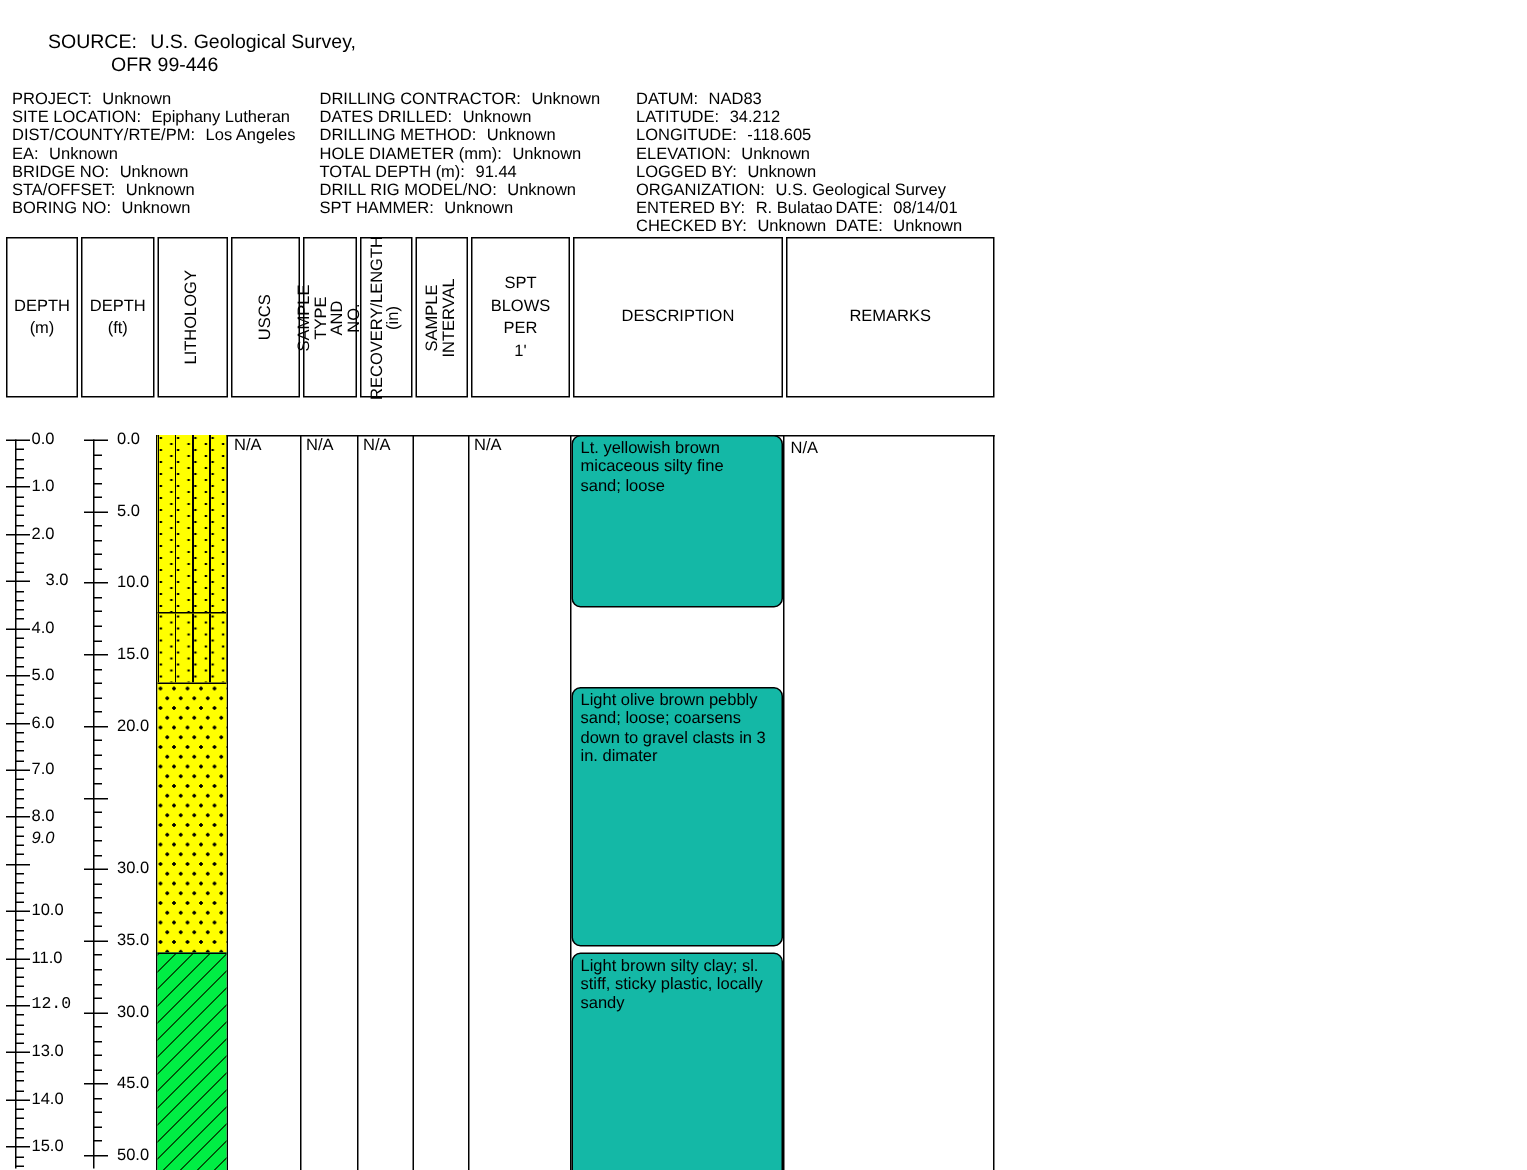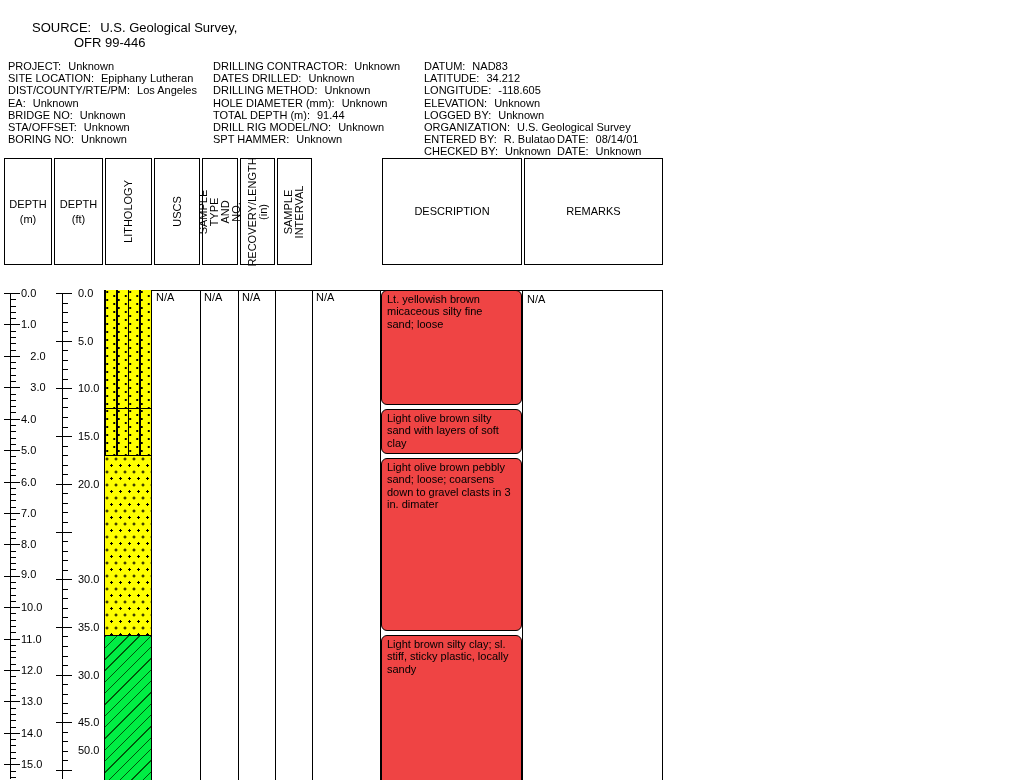--- a/index.html
+++ b/index.html
@@ -54,21 +54,21 @@
     background-size:9px 13px,9px 13px;
     background-position:2px 3px,6.5px 9.5px;
   }
   .lith-clay{
     background-color:var(--green);
     background-image:repeating-linear-gradient(135deg,rgba(0,60,0,.85) 0 1px,transparent 1px 8px);
   }
 
   
   .desc-box{position:absolute;left:381px;width:129px;border:1px solid #000;border-radius:6px;
-            background:#ef4444;font-size:11px;line-height:12.3px;padding:2px 5px;white-space:pre-line;}
+            background:#14b8a6;font-size:11px;line-height:12.3px;padding:2px 5px;white-space:pre-line;}
   #remarks-box{position:absolute;left:522px;top:290px;width:131px;height:489px;
                border:1px solid #000;border-bottom:none;background:#fff;
                font-size:11px;padding:2px 4px;}
   .na-cell{position:absolute;top:291px;font-size:11px;}
 </style>
 </head>
 <body>
 
 <div id="page" style="--sand: #FFFF00; --green: #00EE44;">
 
@@ -112,20 +112,24 @@
 (m)</div>
   <div class="hcell" style="left:54px;width:47px">DEPTH
 (ft)</div>
   <div class="hcell" style="left:105px;width:45px"><span class="vtext">LITHOLOGY</span></div>
   <div class="hcell" style="left:154px;width:44px"><span class="vtext">USCS</span></div>
   <div class="hcell" style="left:202px;width:34px"><span class="vtext">SAMPLE TYPE
 AND NO.</span></div>
   <div class="hcell" style="left:240px;width:33px"><span class="vtext">RECOVERY/LENGTH
 (in)</span></div>
   <div class="hcell" style="left:277px;width:33px"><span class="vtext">SAMPLE INTERVAL</span></div>
+  <div class="hcell" style="left:314px;width:64px">SPT
+BLOWS
+PER
+1'</div>
   <div class="hcell" style="left:382px;width:138px">DESCRIPTION</div>
   <div class="hcell" style="left:524px;width:137px">REMARKS</div>
 
   <div class="hline" style="left:104px;top:290px;width:559px"></div>
   <div class="vline" style="left:200px;top:290px;height:490px"></div>
   <div class="vline" style="left:238px;top:290px;height:490px"></div>
   <div class="vline" style="left:275px;top:290px;height:490px"></div>
   <div class="vline" style="left:312px;top:290px;height:490px"></div>
   <div class="vline" style="left:380px;top:290px;height:490px"></div>
 
@@ -137,21 +141,21 @@
       <div class="tick-minor" style="left: 10px; top: 305.568px;"></div>
       <div class="tick-minor" style="left: 10px; top: 311.852px;"></div>
       <div class="tick-minor" style="left: 10px; top: 318.136px;"></div>
       <div class="tick-major" style="left: 4px; top: 324.42px;"></div>
       <div class="tick-label" style="left: 21px; top: 318.42px;">1.0</div>
       <div class="tick-minor" style="left: 10px; top: 330.704px;"></div>
       <div class="tick-minor" style="left: 10px; top: 336.988px;"></div>
       <div class="tick-minor" style="left: 10px; top: 343.272px;"></div>
       <div class="tick-minor" style="left: 10px; top: 349.556px;"></div>
       <div class="tick-major" style="left: 4px; top: 355.84px;"></div>
-      <div class="tick-label" style="left: 21px; top: 349.84px; text-align: center;">2.0</div>
+      <div class="tick-label" style="left: 21px; top: 349.84px;">2.0</div>
       <div class="tick-minor" style="left: 10px; top: 362.124px;"></div>
       <div class="tick-minor" style="left: 10px; top: 368.408px;"></div>
       <div class="tick-minor" style="left: 10px; top: 374.692px;"></div>
       <div class="tick-minor" style="left: 10px; top: 380.976px;"></div>
       <div class="tick-major" style="left: 4px; top: 387.26px;"></div>
       <div class="tick-label" style="left: 21px; top: 381.26px; text-align: center;">3.0</div>
       <div class="tick-minor" style="left: 10px; top: 393.544px;"></div>
       <div class="tick-minor" style="left: 10px; top: 399.828px;"></div>
       <div class="tick-minor" style="left: 10px; top: 406.112px;"></div>
       <div class="tick-minor" style="left: 10px; top: 412.396px;"></div>
@@ -179,39 +183,39 @@
       <div class="tick-minor" style="left: 10px; top: 525.508px;"></div>
       <div class="tick-minor" style="left: 10px; top: 531.792px;"></div>
       <div class="tick-minor" style="left: 10px; top: 538.076px;"></div>
       <div class="tick-major" style="left: 4px; top: 544.36px;"></div>
       <div class="tick-label" style="left: 21px; top: 538.36px;">8.0</div>
       <div class="tick-minor" style="left: 10px; top: 550.644px;"></div>
       <div class="tick-minor" style="left: 10px; top: 556.928px;"></div>
       <div class="tick-minor" style="left: 10px; top: 563.212px;"></div>
       <div class="tick-minor" style="left: 10px; top: 569.496px;"></div>
       <div class="tick-major" style="left: 4px; top: 575.78px;"></div>
-      <div class="tick-label" style="left: 21px; top: 568px;">9.0</div>
+      <div class="tick-label" style="left: 21px; top: 553px; font-style: italic;">9.0</div>
       <div class="tick-minor" style="left: 10px; top: 582.064px;"></div>
       <div class="tick-minor" style="left: 10px; top: 588.348px;"></div>
       <div class="tick-minor" style="left: 10px; top: 594.632px;"></div>
       <div class="tick-minor" style="left: 10px; top: 600.916px;"></div>
       <div class="tick-major" style="left: 4px; top: 607.2px;"></div>
       <div class="tick-label" style="left: 21px; top: 601.2px;">10.0</div>
       <div class="tick-minor" style="left: 10px; top: 613.484px;"></div>
       <div class="tick-minor" style="left: 10px; top: 619.768px;"></div>
       <div class="tick-minor" style="left: 10px; top: 626.052px;"></div>
       <div class="tick-minor" style="left: 10px; top: 632.336px;"></div>
       <div class="tick-major" style="left: 4px; top: 638.62px;"></div>
       <div class="tick-label" style="left: 21px; top: 632.62px;">11.0</div>
       <div class="tick-minor" style="left: 10px; top: 644.904px;"></div>
       <div class="tick-minor" style="left: 10px; top: 651.188px;"></div>
       <div class="tick-minor" style="left: 10px; top: 657.472px;"></div>
       <div class="tick-minor" style="left: 10px; top: 663.756px;"></div>
       <div class="tick-major" style="left: 4px; top: 670.04px;"></div>
-      <div class="tick-label" style="left: 21px; top: 664.04px;">12.0</div>
+      <div class="tick-label" style="left: 21px; top: 664.04px; font-family: Liberation Mono, monospace;">12.0</div>
       <div class="tick-minor" style="left: 10px; top: 676.324px;"></div>
       <div class="tick-minor" style="left: 10px; top: 682.608px;"></div>
       <div class="tick-minor" style="left: 10px; top: 688.892px;"></div>
       <div class="tick-minor" style="left: 10px; top: 695.176px;"></div>
       <div class="tick-major" style="left: 4px; top: 701.46px;"></div>
       <div class="tick-label" style="left: 21px; top: 695.46px;">13.0</div>
       <div class="tick-minor" style="left: 10px; top: 707.744px;"></div>
       <div class="tick-minor" style="left: 10px; top: 714.028px;"></div>
       <div class="tick-minor" style="left: 10px; top: 720.312px;"></div>
       <div class="tick-minor" style="left: 10px; top: 726.596px;"></div>
@@ -282,41 +286,38 @@
       <div class="tick-minor" style="left: 62px; top: 693.68px;"></div>
       <div class="tick-minor" style="left: 62px; top: 703.22px;"></div>
       <div class="tick-minor" style="left: 62px; top: 712.76px;"></div>
       <div class="tick-major" style="left: 56px; top: 722.3px;"></div>
       <div class="tick-label" style="left: 78px; top: 716.3px;">45.0</div>
       <div class="tick-minor" style="left: 62px; top: 731.84px;"></div>
       <div class="tick-minor" style="left: 62px; top: 741.38px;"></div>
       <div class="tick-minor" style="left: 62px; top: 750.92px;"></div>
       <div class="tick-minor" style="left: 62px; top: 760.46px;"></div>
       <div class="tick-major" style="left: 56px; top: 770px;"></div>
-      <div class="tick-label" style="left: 78px; top: 744px;">50.0</div>
+      <div class="tick-label" style="left: 78px; top: 764px;">50.0</div>
     </div>
 
   <div id="lith-col">
     <div class="lith-sec lith-silty-sand" style="height:118px"></div>
     <div class="lith-sec lith-silty-sand" style="height:46px"></div>
     <div class="lith-sec lith-pebbly-sand" style="height:179px"></div>
     <div class="lith-sec lith-clay" style="height:145px"></div>
   </div>
 
   <div class="na-cell" style="left:156px">N/A</div>
   <div class="na-cell" style="left:204px">N/A</div>
   <div class="na-cell" style="left:242px">N/A</div>
   <div class="na-cell" style="left:316px">N/A</div>
 
   <div class="desc-box" style="top:290px;height:109px">Lt. yellowish brown
 micaceous silty fine
 sand; loose</div>
-  <div class="desc-box" style="top:409px;height:39px">Light olive brown silty
-sand with layers of soft
-clay</div>
   <div class="desc-box" style="top:458px;height:167px">Light olive brown pebbly
 sand; loose; coarsens
 down to gravel clasts in 3
 in. dimater</div>
   <div class="desc-box" style="top:635px;height:150px">Light brown silty clay; sl.
 stiff, sticky plastic, locally
 sandy</div>
 
   <div id="remarks-box">N/A</div>
 

